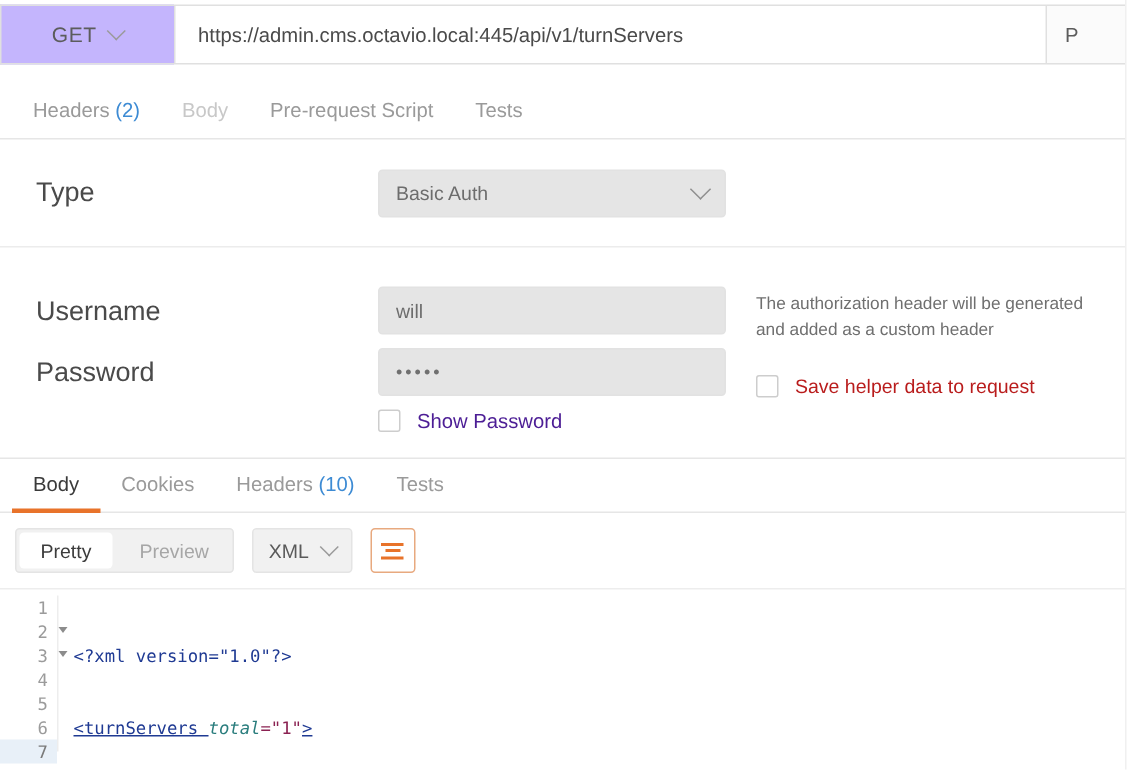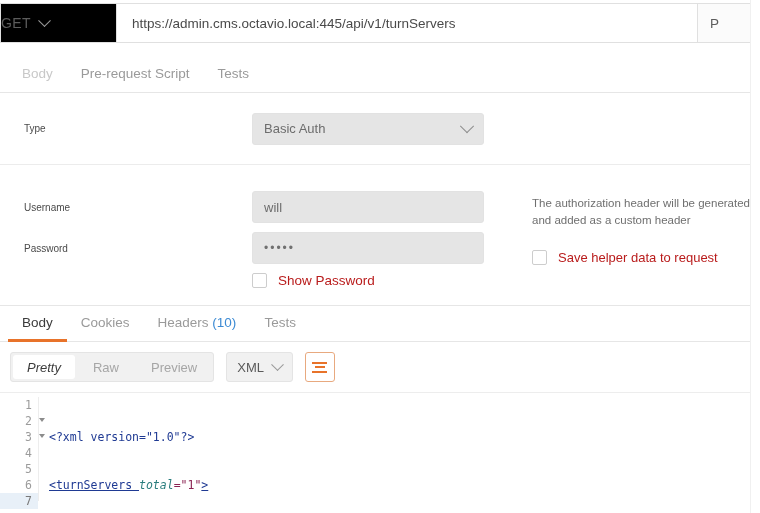--- a/index.html
+++ b/index.html
@@ -16,24 +16,24 @@
     display: flex;
     align-items: stretch;
     height: 40px;
     margin: 3px 0 0 0;
     position: relative;
   }
   .method-box {
     width: 116px;
     border: 1px solid #e0e0e0;
     border-right: none;
-    background: #000000;
-    display: flex;
-    align-items: center;
-    justify-content: flex-start;
+    background: #c4b5fd;
+    display: flex;
+    align-items: center;
+    justify-content: center;
     gap: 9px;
     font-size: 14px;
     color: #5c5c5c;
     letter-spacing: .4px;
   }
   .chev {
     display: inline-block;
     width: 9px; height: 9px;
     border-right: 1.6px solid #9a9a9a;
     border-bottom: 1.6px solid #9a9a9a;
@@ -102,21 +102,21 @@
   
   .auth-type-row {
     display: flex;
     align-items: center;
     height: 72px;
     border-bottom: 1px solid #ececec;
   }
   .lbl {
     width: 252px;
     padding-left: 24px;
-    font-size: 10px;
+    font-size: 18px;
     color: #4a4a4a;
   }
   .field {
     width: 232px;
     height: 32px;
     background: #e5e5e5;
     border: 1px solid #e2e2e2;
     border-radius: 3px;
     display: flex;
     align-items: center;
@@ -128,21 +128,20 @@
   .field .chev {
     border-color: #8e8e8e;
     width: 10px; height: 10px;
   }
   .dots { letter-spacing: 2px; font-size: 12px; color: #707070; }
 
   .cred-area {
     display: flex;
     padding-top: 26px;
     height: 132px;
-    gap: 28px;
   }
   .cred-left { width: 504px; }
   .cred-row {
     display: flex;
     align-items: center;
     margin-bottom: 9px;
   }
   .checkbox {
     width: 15px; height: 15px;
     border: 1px solid #cdcdcd;
@@ -150,21 +149,21 @@
     border-radius: 2px;
     flex: none;
   }
   .check-row {
     display: flex;
     align-items: center;
     gap: 11px;
     padding-left: 252px;
     margin-top: 5px;
     font-size: 13.5px;
-    color: #b91c1c;
+    color: #4c1d95;
   }
   .cred-right {
     flex: 1;
     padding-right: 10px;
     padding-top: 4px;
   }
   .helper-text {
     font-size: 11.5px;
     color: #6f6f6f;
     line-height: 1.45;
@@ -212,21 +211,20 @@
     padding: 0 16px;
     font-size: 13px;
     color: #a6a6a6;
   }
   .seg-item.on {
     background: #ffffff;
     color: #3c3c3c;
     border-radius: 3px;
     margin: 2px;
     padding: 12px 14px;
-    font-style: italic;
   }
   .fmt {
     display: flex; align-items: center;
     gap: 9px;
     height: 30px;
     padding: 0 10px;
     background: #f1f1f1;
     border: 1px solid #e4e4e4;
     border-radius: 3px;
     font-size: 13px;
@@ -302,20 +300,24 @@
   </div>
   <div class="url-box">
     <span>https://admin.cms.octavio.local:445/api/v1/turnServers</span>
   </div>
   <div class="params-box">
     <span>P</span>
   </div>
 </div>
 
 <div class="req-tabs">
+  <div class="tab">
+    <span>Headers</span>
+    <span class="count">(2)</span>
+  </div>
   <div class="tab dim">
     <span>Body</span>
   </div>
   <div class="tab">
     <span>Pre-request Script</span>
   </div>
   <div class="tab">
     <span>Tests</span>
   </div>
 </div>
@@ -371,23 +373,20 @@
   </div>
   <div class="tab">
     <span>Tests</span>
   </div>
 </div>
 
 <div class="toolbar">
   <div class="seg">
     <div class="seg-item on">
       <span>Pretty</span>
-    </div>
-    <div class="seg-item">
-      <span>Raw</span>
     </div>
     <div class="seg-item">
       <span>Preview</span>
     </div>
   </div>
   <div class="fmt">
     <span>XML</span>
     <span class="chev"></span>
   </div>
   <div class="wrap-btn">

